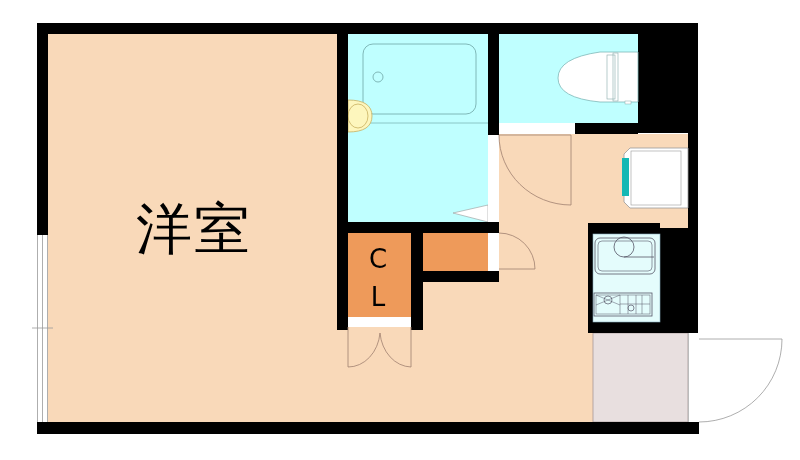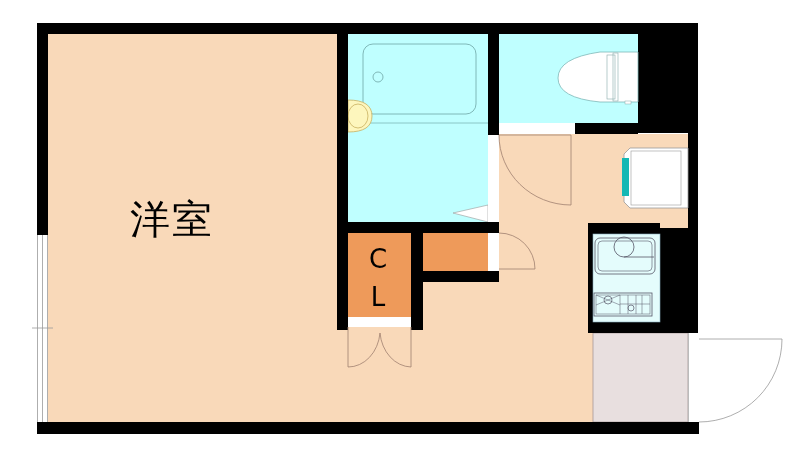--- a/index.html
+++ b/index.html
@@ -1,19 +1,19 @@
 <!DOCTYPE html>
 <html><head>
 <meta charset="utf-8">
 <style>
   html, body { margin: 0; padding: 0; background: #ffffff; }
   body { width: 800px; height: 460px; overflow: hidden; position: relative; font-family: "DejaVu Sans", sans-serif; }
   svg { position: absolute; left: 0; top: 0; }
   .room-label { position: absolute; color: #000; font-family: "DejaVu Sans", sans-serif; }
-  .main-label { left: 130px; top: 192px; font-size: 40px; letter-spacing: 2px; }
+  .main-label { left: 136px; top: 192px; font-size: 56px; letter-spacing: 2px; }
   .cl-label { left: 363px; top: 240px; font-size: 26px; line-height: 38px; text-align: center; width: 30px; white-space: pre-line; }
 </style>
 </head>
 <body>
 
 <svg width="800" height="460" viewBox="0 0 800 460" xmlns="http://www.w3.org/2000/svg">
 
   <rect x="48" y="34" width="548" height="388" fill="#f9d9b9"></rect>
 
   <rect x="593" y="333" width="95" height="89" fill="#e8dfdf" stroke="#a89898" stroke-width="0.8"></rect>

